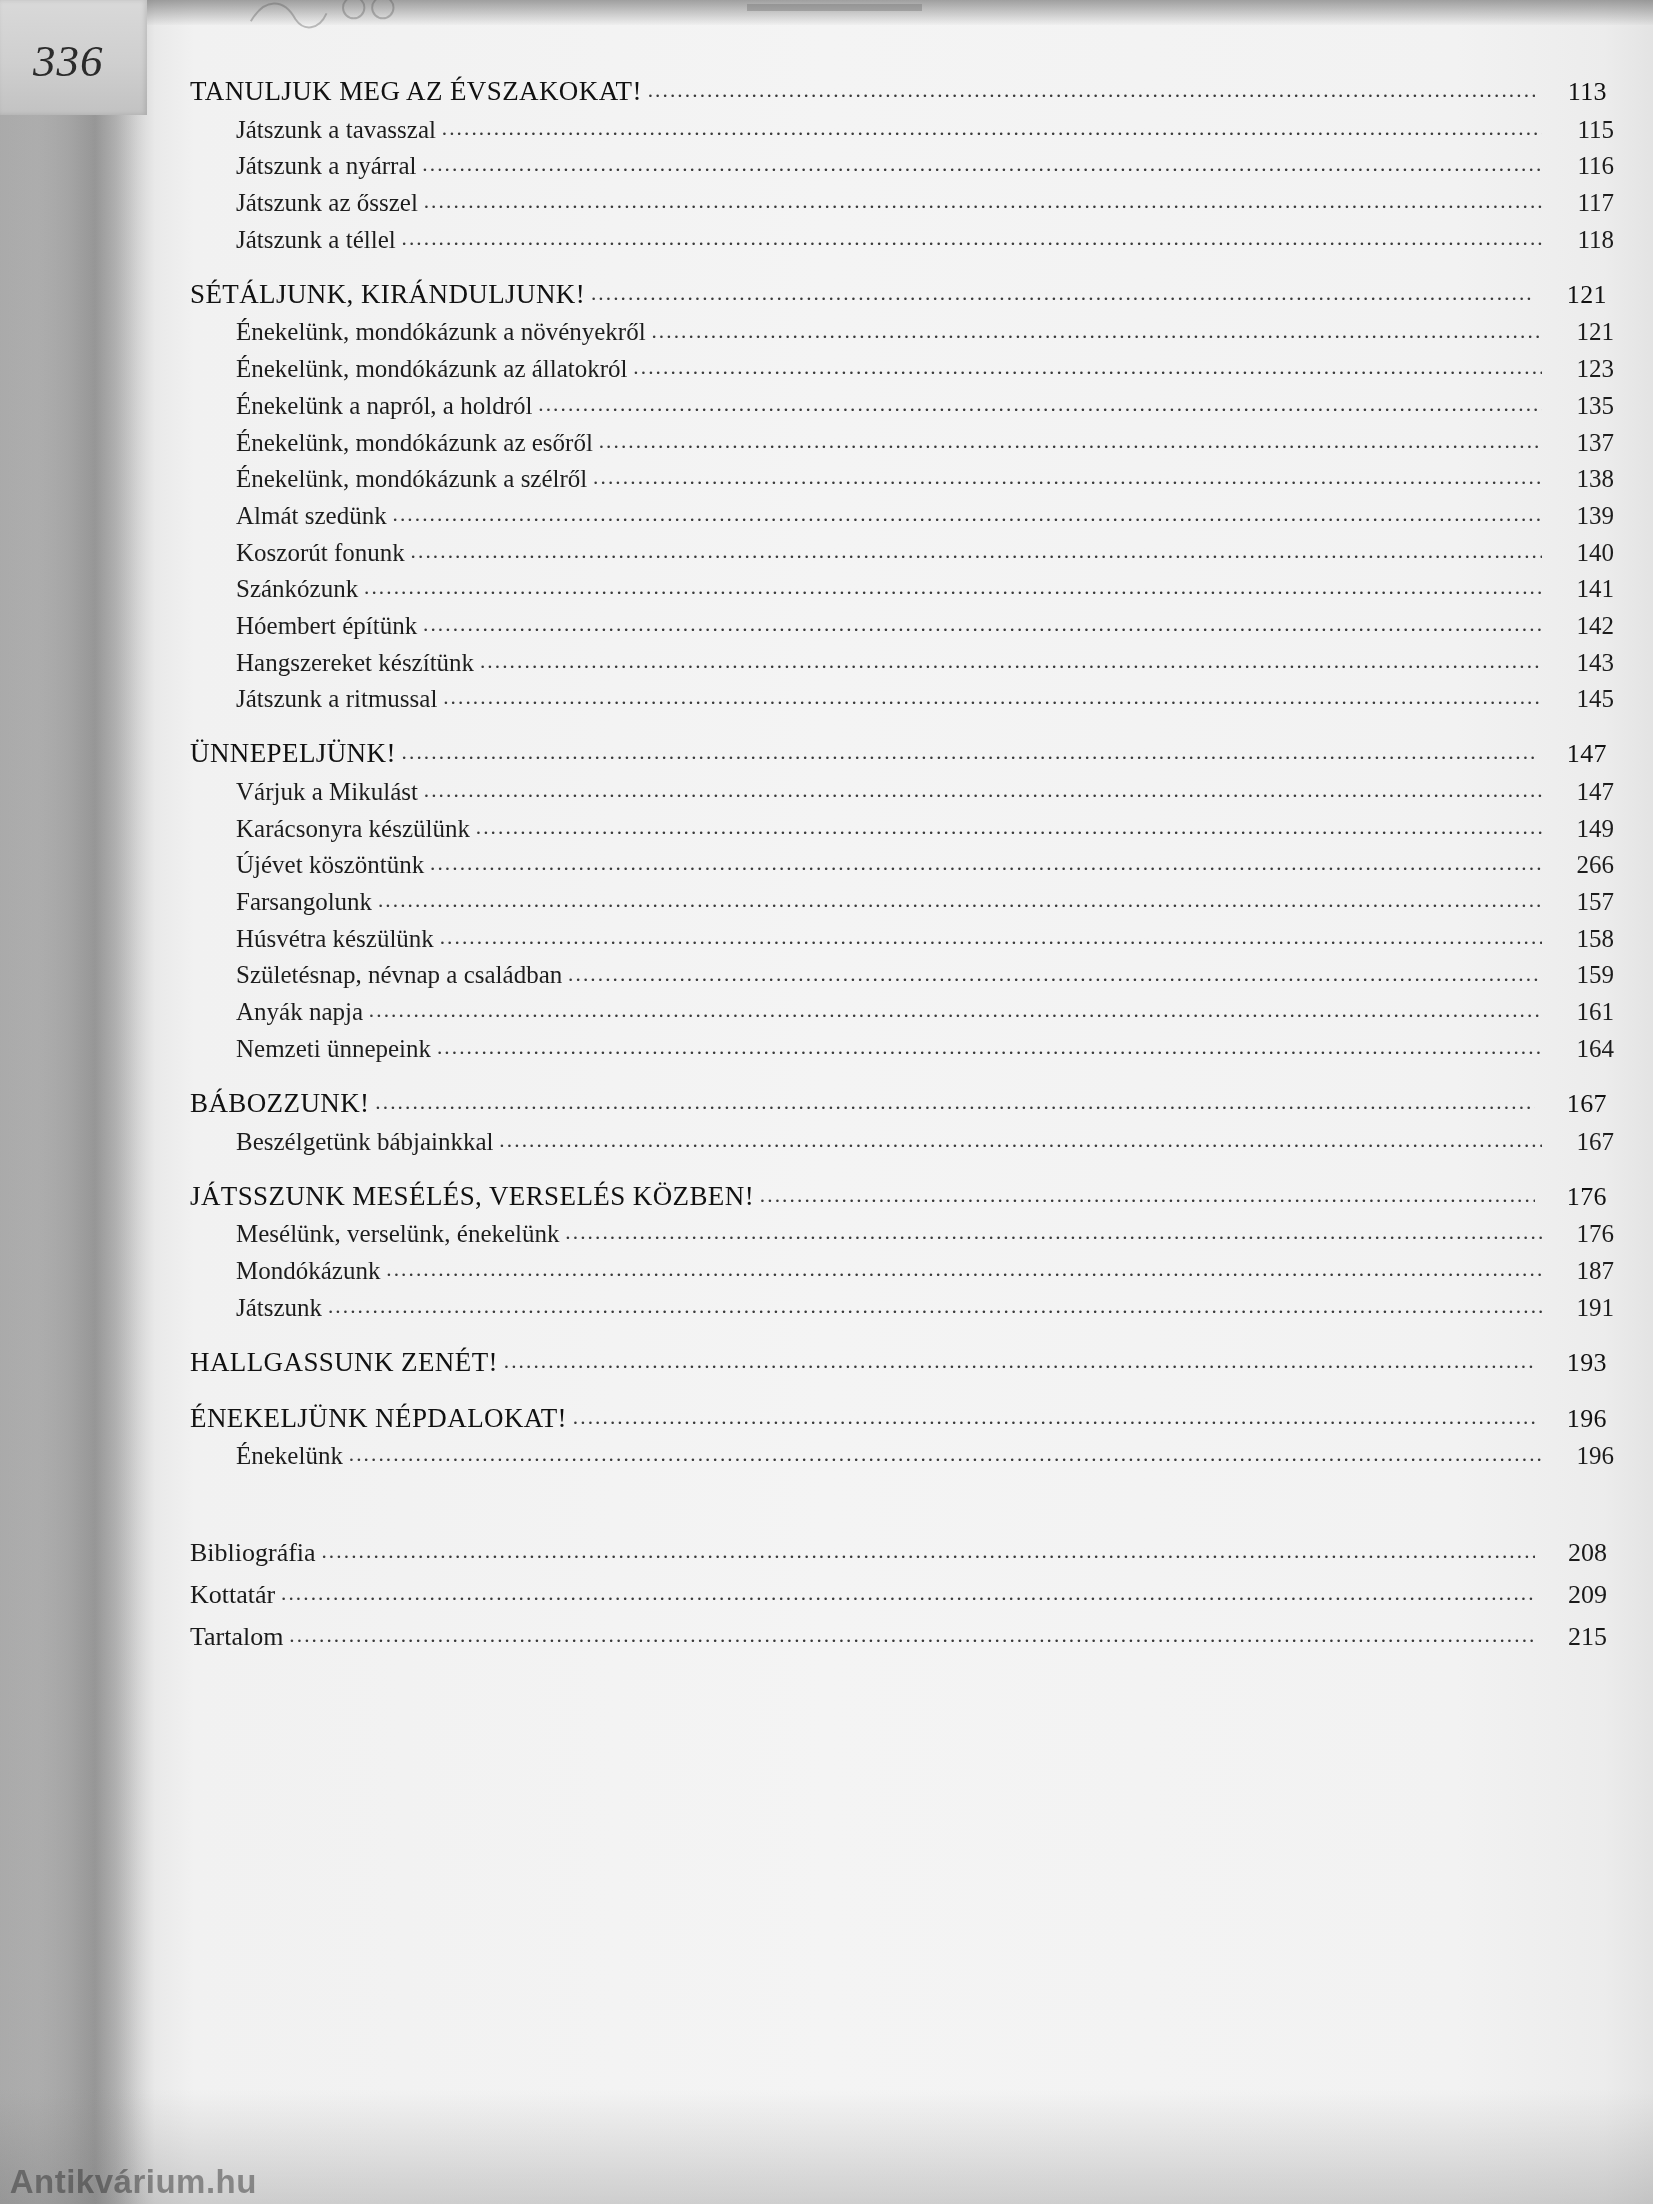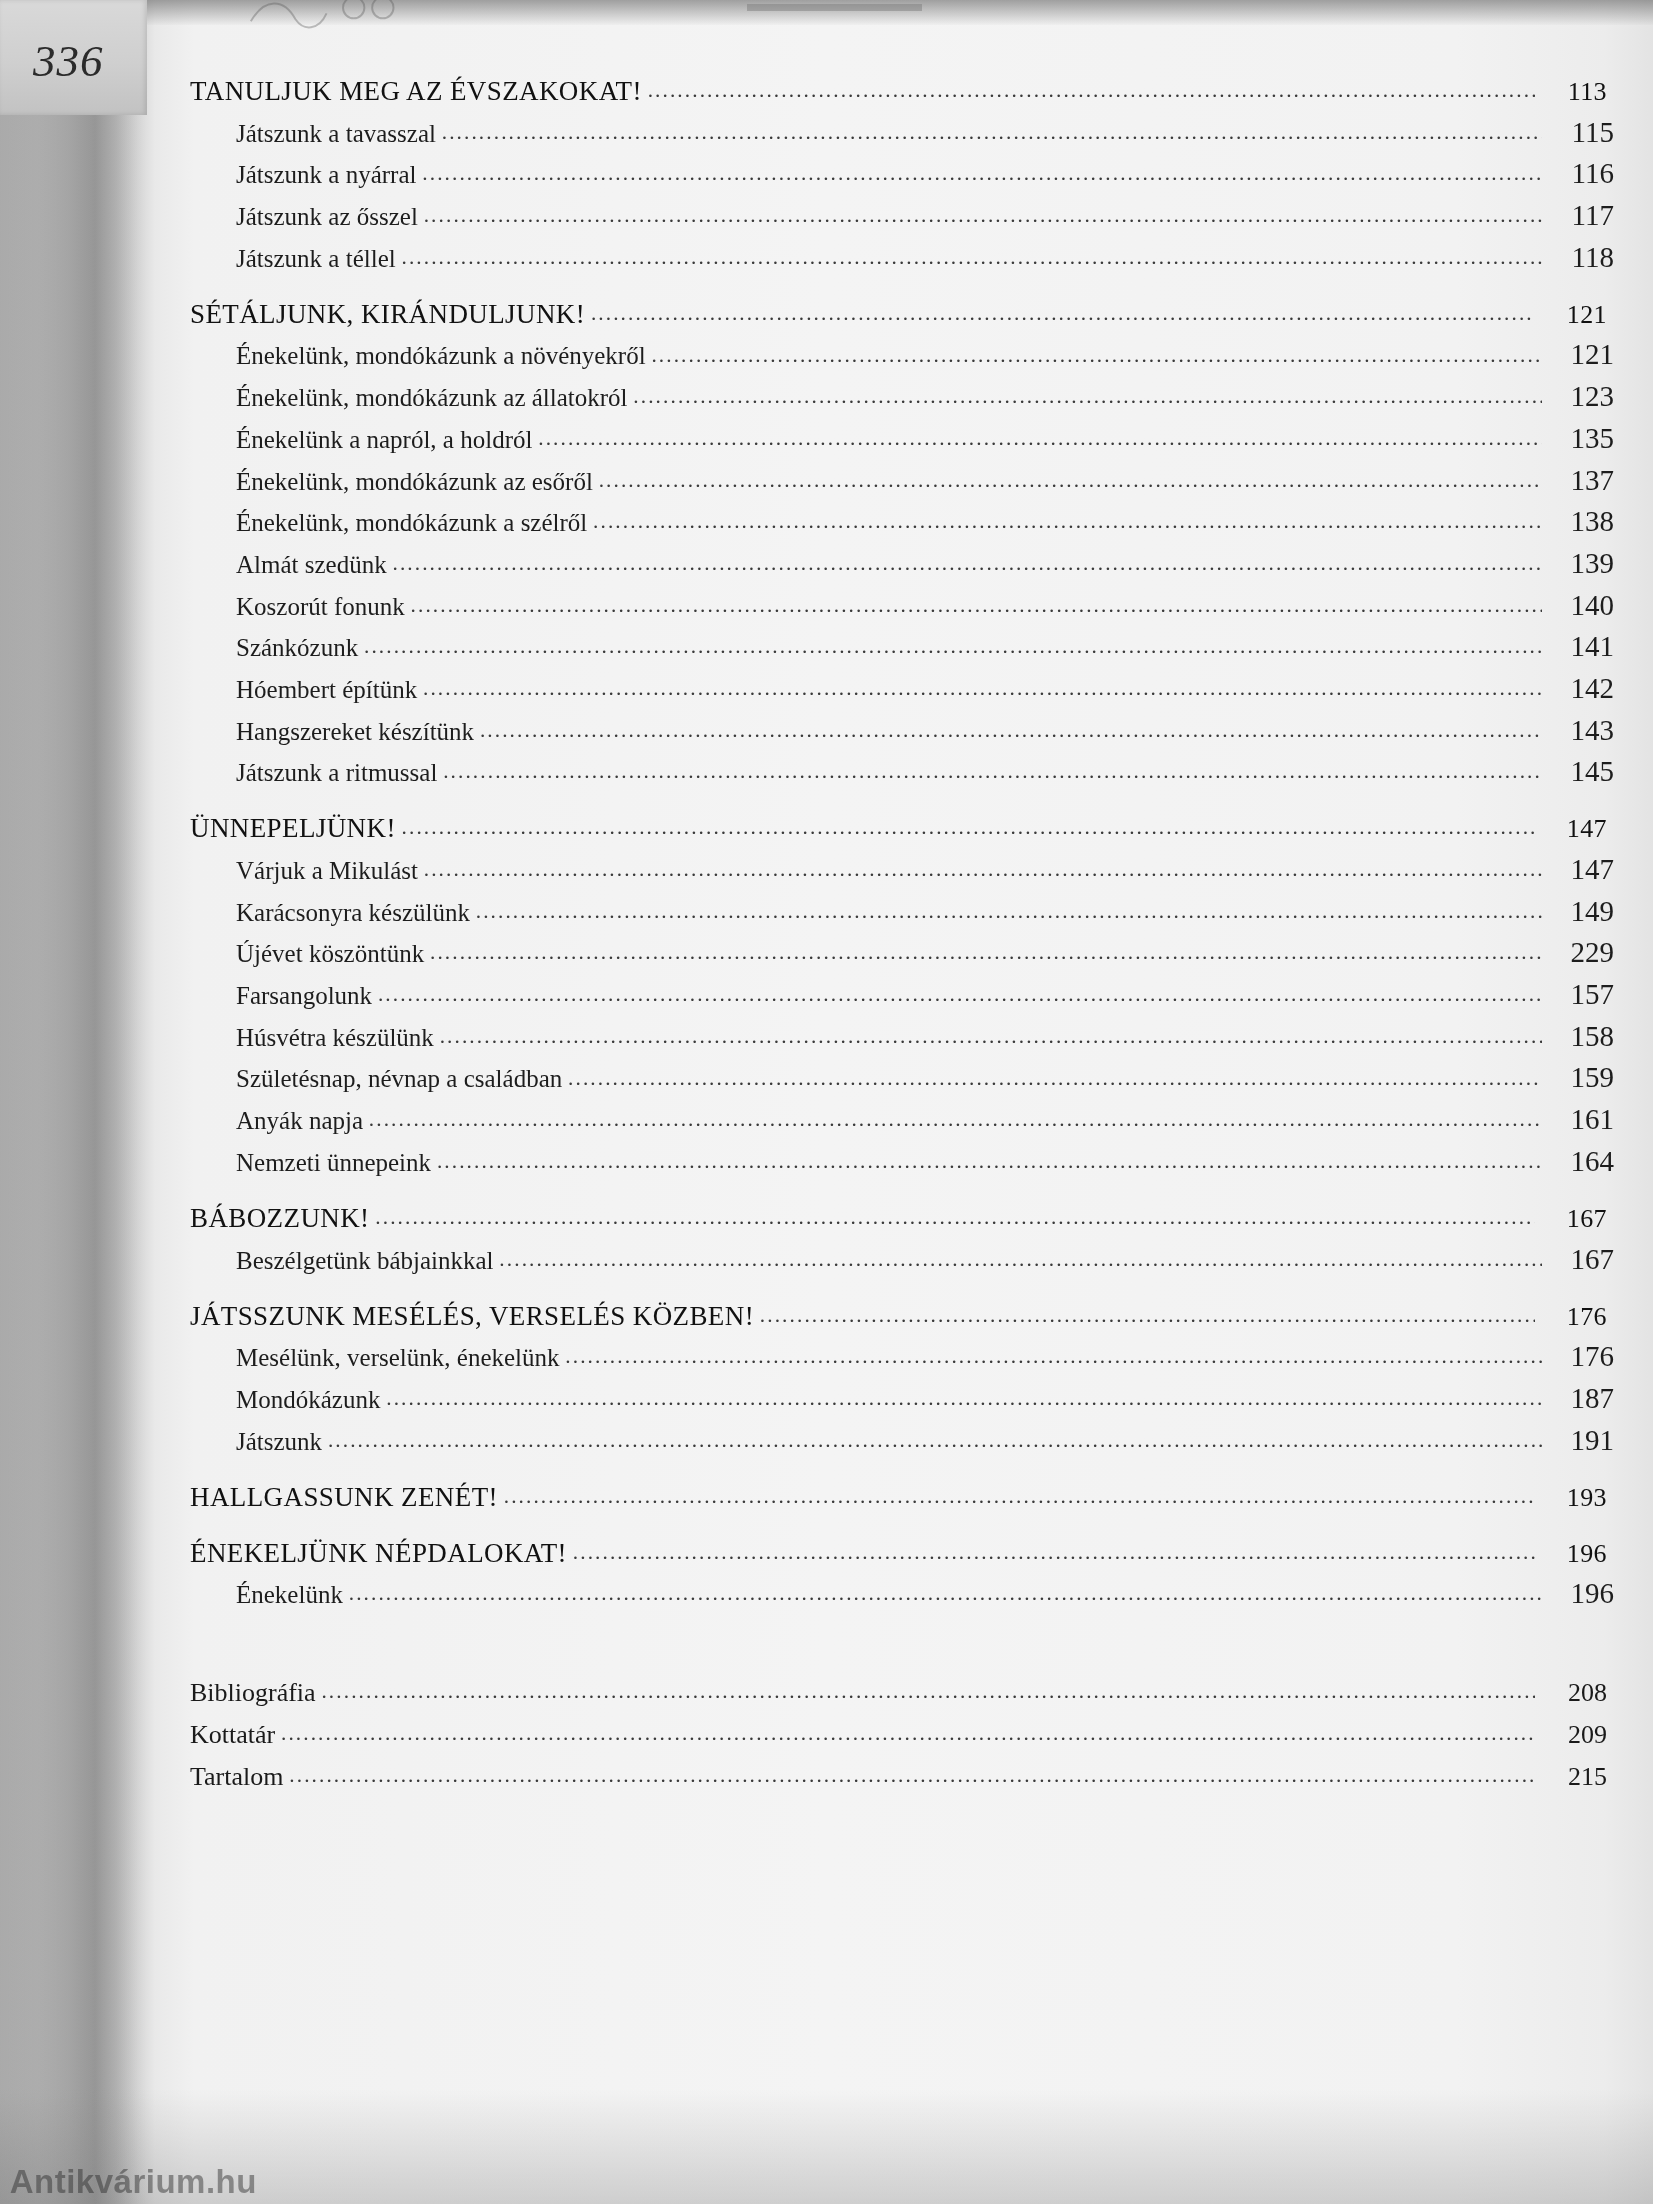--- a/index.html
+++ b/index.html
@@ -132,21 +132,21 @@
   .lvl1:first-child { margin-top: 16px; }
 
   
   .lvl2 {
     margin-left: 46px;
     width: calc(100% - 39px);
     margin-top: 8.7px;
     font-size: 25px;
     color: #1d1d1d;
   }
-  .lvl2 .toc-page { font-size: 29px; }
+  .lvl2 .toc-page { font-size: 25px; }
 
   
   .backmatter { margin-top: 68px; }
   .backmatter .toc-row {
     margin-top: 12px;
     font-size: 26px;
   }
 
   
   .watermark {
@@ -278,21 +278,21 @@
         <span class="toc-page">147</span>
       </div>
       <div class="toc-row lvl2">
         <span class="toc-label">Karácsonyra készülünk</span>
         <span class="toc-dots">............................................................................................................................................................................................................................</span>
         <span class="toc-page">149</span>
       </div>
       <div class="toc-row lvl2">
         <span class="toc-label">Újévet köszöntünk</span>
         <span class="toc-dots">............................................................................................................................................................................................................................</span>
-        <span class="toc-page">229</span>
+        <span class="toc-page">266</span>
       </div>
       <div class="toc-row lvl2">
         <span class="toc-label">Farsangolunk</span>
         <span class="toc-dots">............................................................................................................................................................................................................................</span>
         <span class="toc-page">157</span>
       </div>
       <div class="toc-row lvl2">
         <span class="toc-label">Húsvétra készülünk</span>
         <span class="toc-dots">............................................................................................................................................................................................................................</span>
         <span class="toc-page">158</span>

